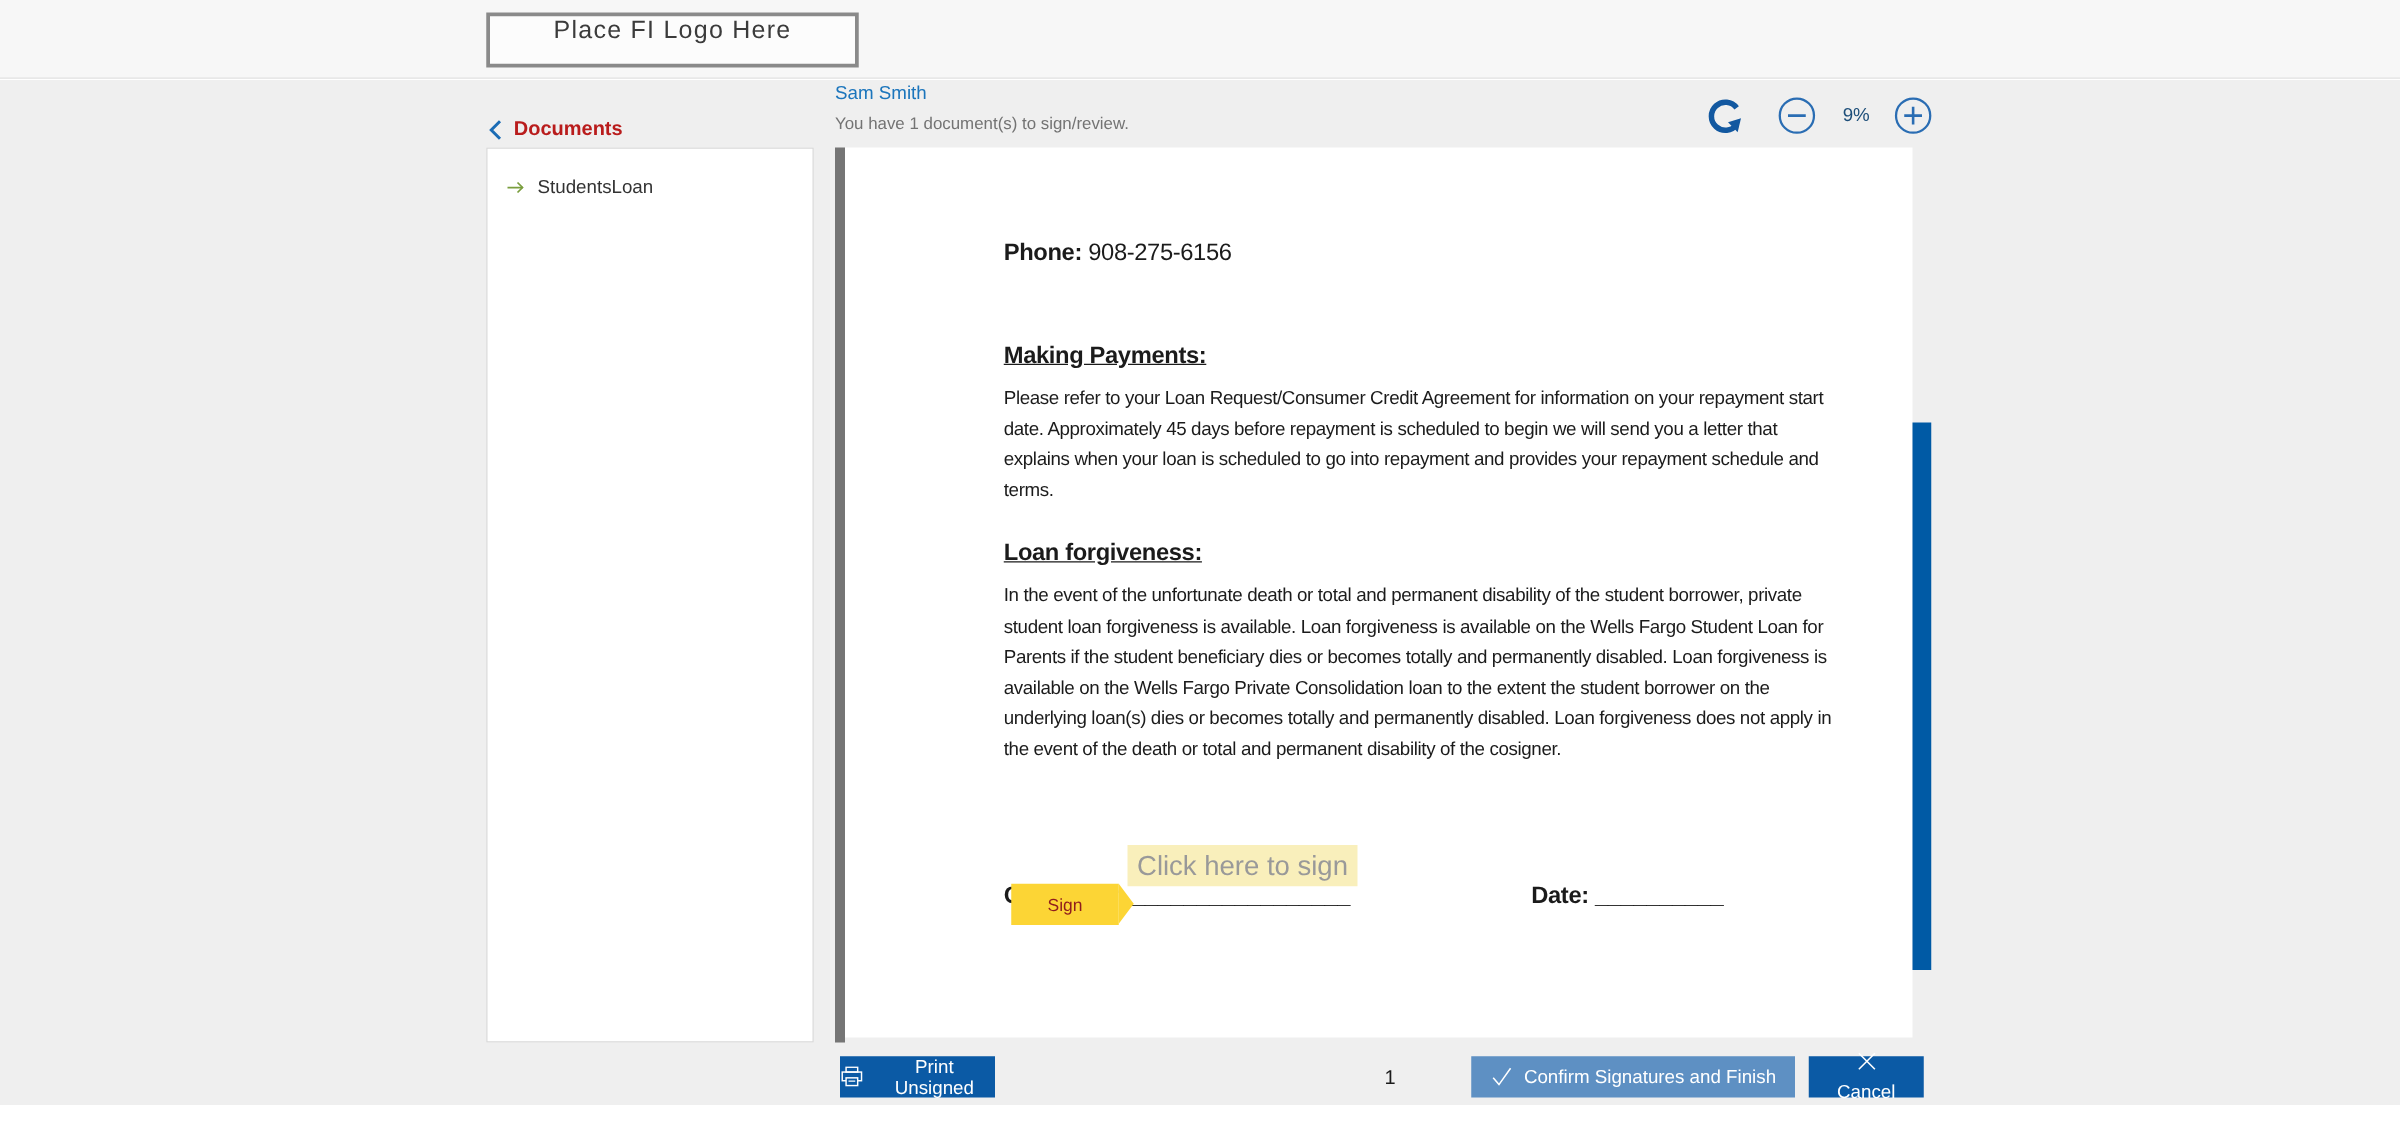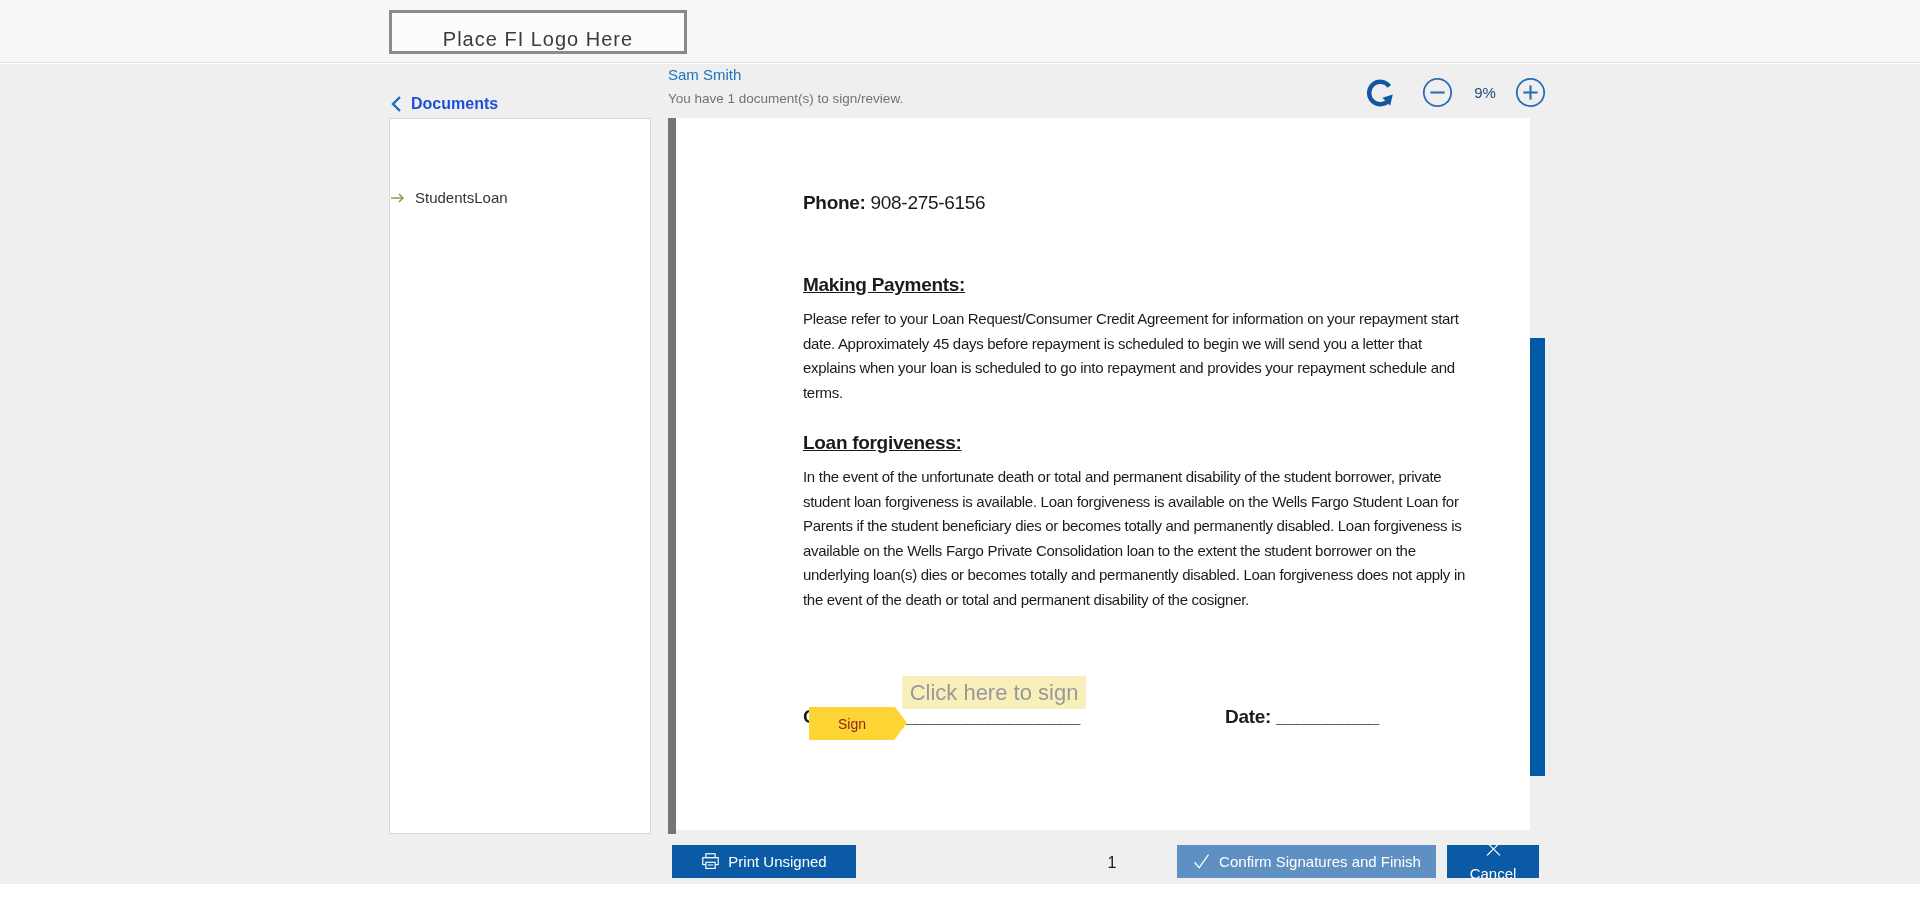--- a/index.html
+++ b/index.html
@@ -3,32 +3,32 @@
 <meta charset="utf-8">
 <style>
   * { margin:0; padding:0; box-sizing:border-box; }
   html,body { background:#ffffff; }
   body { font-family:"Liberation Sans", sans-serif; }
   .app { position:relative; width:1920px; height:901px; background:#ffffff; overflow:hidden; }
 
   
   .topbar { position:absolute; left:0; top:0; width:1920px; height:63px; background:#f7f7f7; border-bottom:1px solid #e2e2e2; }
   .logo-box { position:absolute; left:389px; top:10px; width:298px; height:44px; background:#fcfcfc; border:3px solid #8a8a8a;
-              display:flex; align-items:flex-end; justify-content:center; font-size:20px; color:#3b3b3b; letter-spacing:1px; }
+              display:flex; align-items:flex-start; justify-content:center; font-size:20px; color:#3b3b3b; letter-spacing:1px; }
 
   
   .main { position:absolute; left:0; top:64px; width:1920px; height:820px; background:#efefef; }
 
   
   .doc-back { position:absolute; left:391px; top:31px; display:flex; align-items:center; gap:9px; cursor:pointer; }
-  .doc-back .label { font-size:16px; font-weight:bold; color:#1d4ed8; }
+  .doc-back .label { font-size:16px; font-weight:bold; color:#b91c1c; }
 
   
   .sidebar { position:absolute; left:389px; top:54px; width:262px; height:716px; background:#ffffff; border:1px solid #d9d9d9; }
-  .sidebar-item { display:flex; align-items:center; gap:9px; padding:22px 0 0 0; cursor:pointer;margin-top:48px; }
+  .sidebar-item { display:flex; align-items:center; gap:9px; padding:22px 0 0 15px; cursor:pointer; }
   .sidebar-item .label { font-size:15px; color:#333333; }
 
   
   .session-name { position:absolute; left:668px; top:2px; font-size:15px; color:#1b75bc; }
   .session-msg  { position:absolute; left:668px; top:27px; font-size:13.5px; color:#737373; }
 
   
   .ctl { position:absolute; cursor:pointer; }
   .zoom-level { position:absolute; left:1462px; top:20px; width:46px; text-align:center; font-size:15px; color:#1d4e79; }
 
@@ -58,21 +58,21 @@
 
   .signature-line { position:absolute; left:127px; top:588px; font-size:19px; font-weight:bold; }
   .date-line { position:absolute; left:549px; top:588px; font-size:19px; font-weight:bold; }
   .page-num { position:absolute; left:396px; top:736px; width:80px; text-align:center; font-size:16px; color:#1b1b1b; }
 
   
   .btn { position:absolute; top:781px; height:33px; display:flex; align-items:center; justify-content:center; gap:8px;
          color:#ffffff; font-size:15px; cursor:pointer; border:none; }
   .btn-dark { background:#0b5aa5; }
   .btn-mid  { background:#5e90c3; }
-  .btn-print   { left:672px; width:184px; }
+  .btn-print   { left:672px; width:124px; }
   .btn-confirm { left:1177px; width:259px; }
   .btn-cancel  { left:1447px; width:92px;flex-direction:column; }
 
   svg { display:block; }
 </style>
 </head>
 <body>
 
 <div class="app">
 

